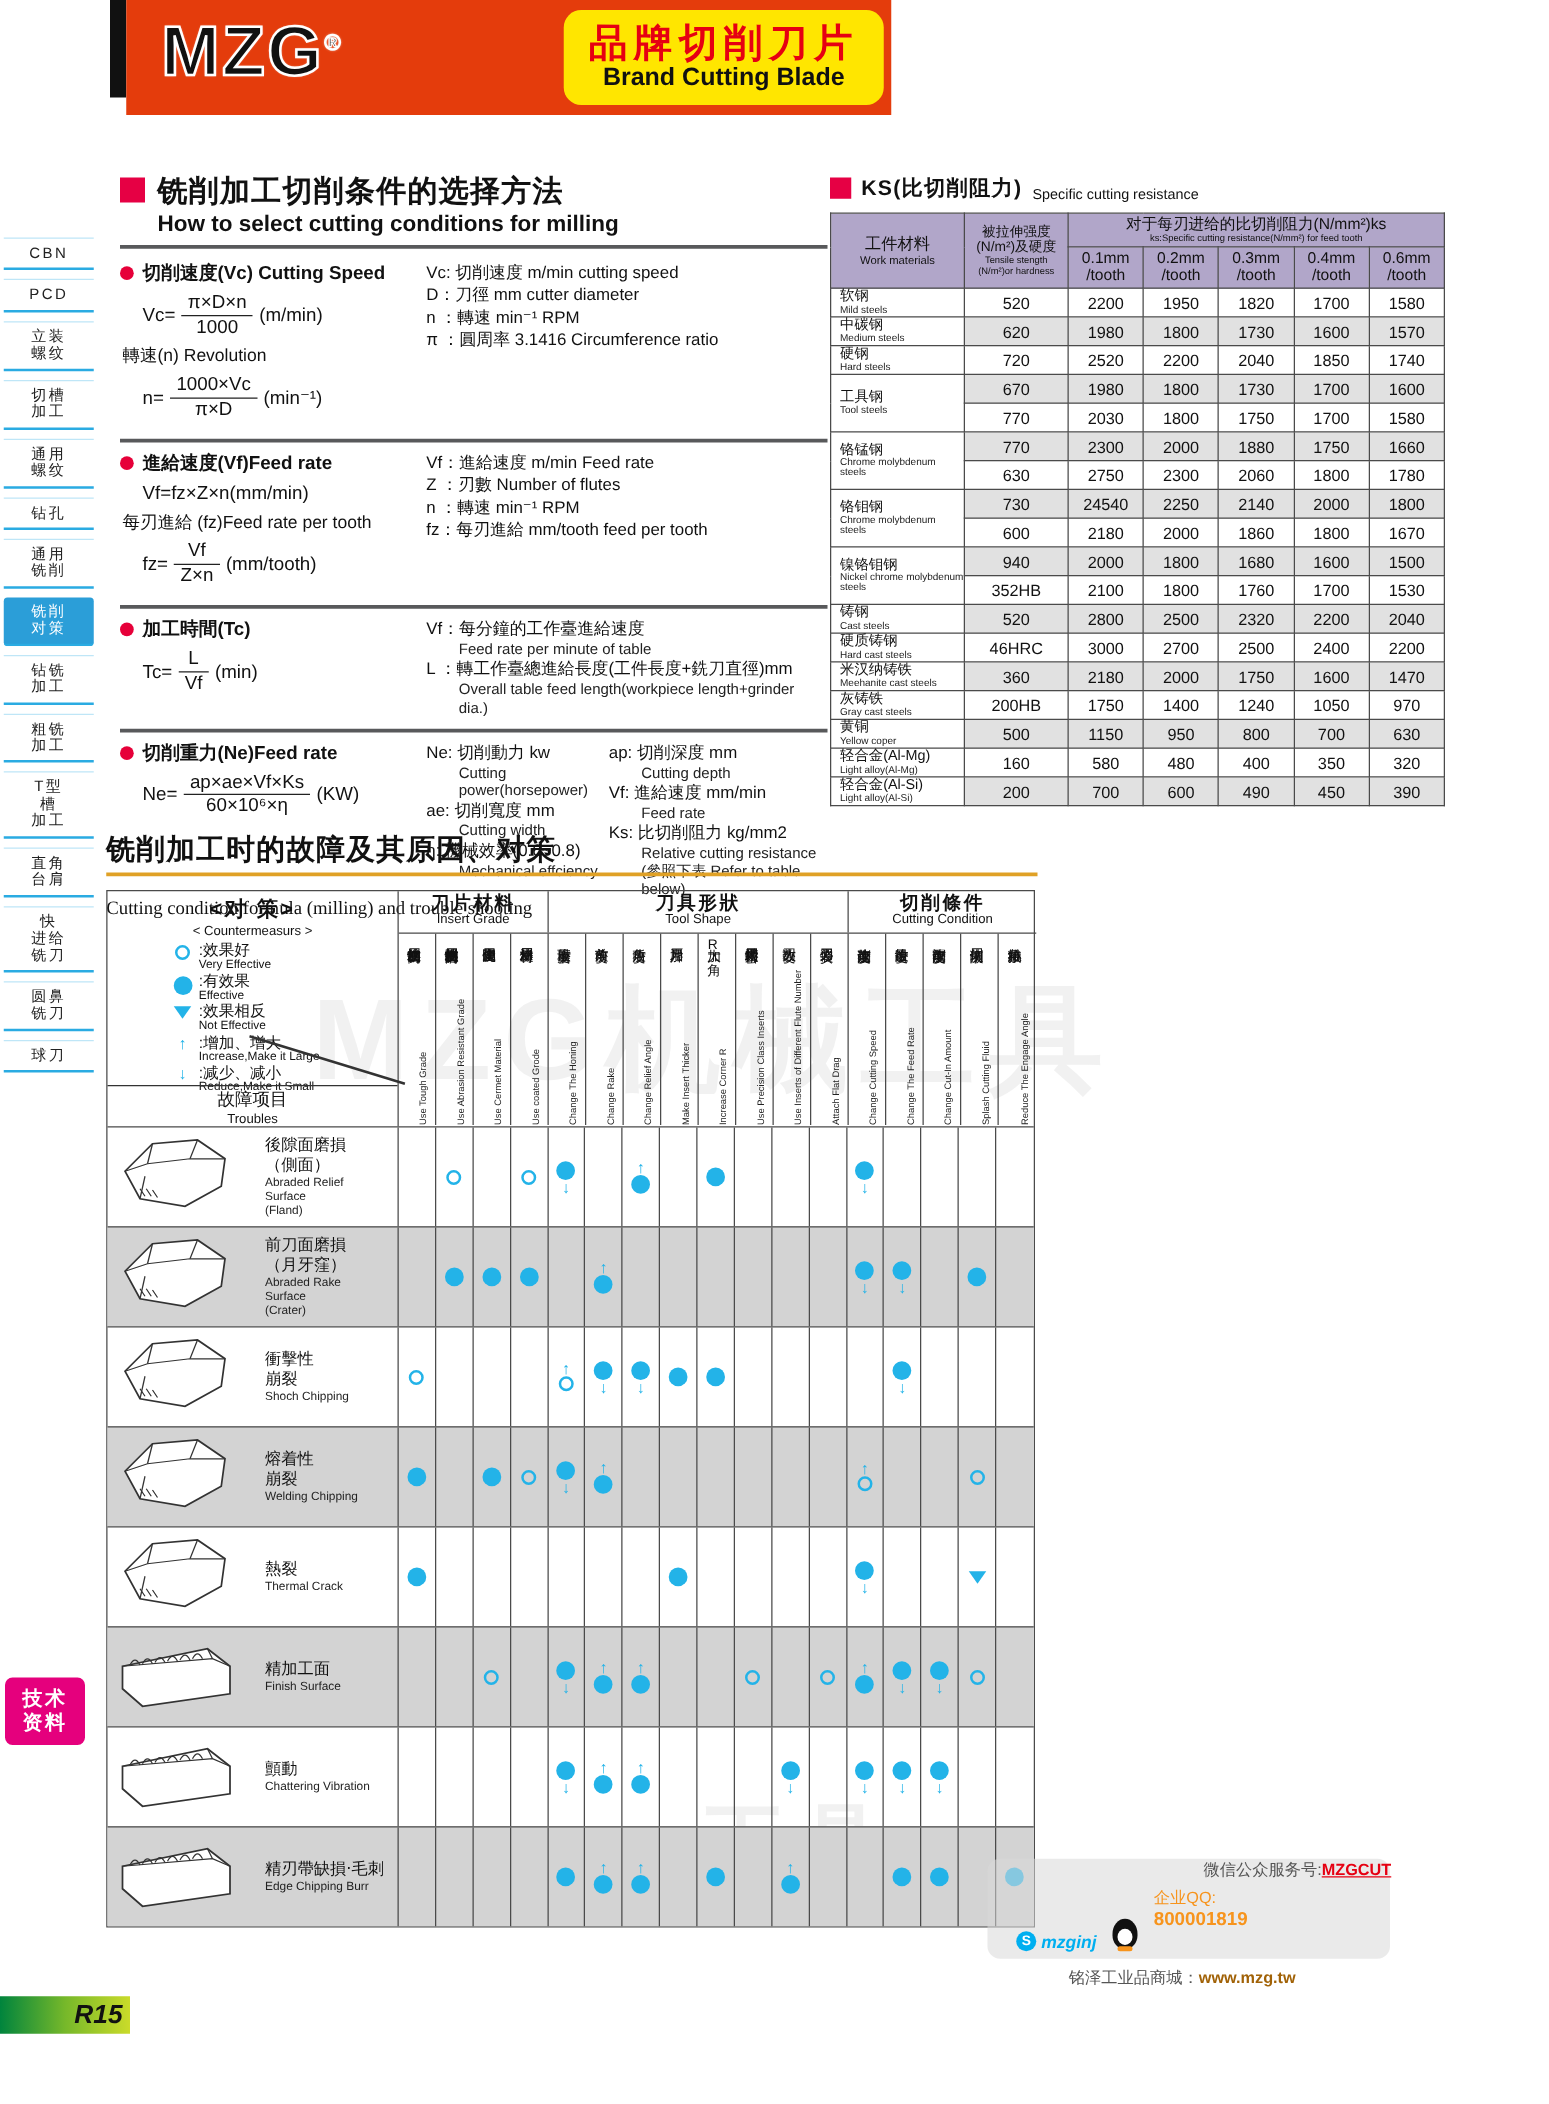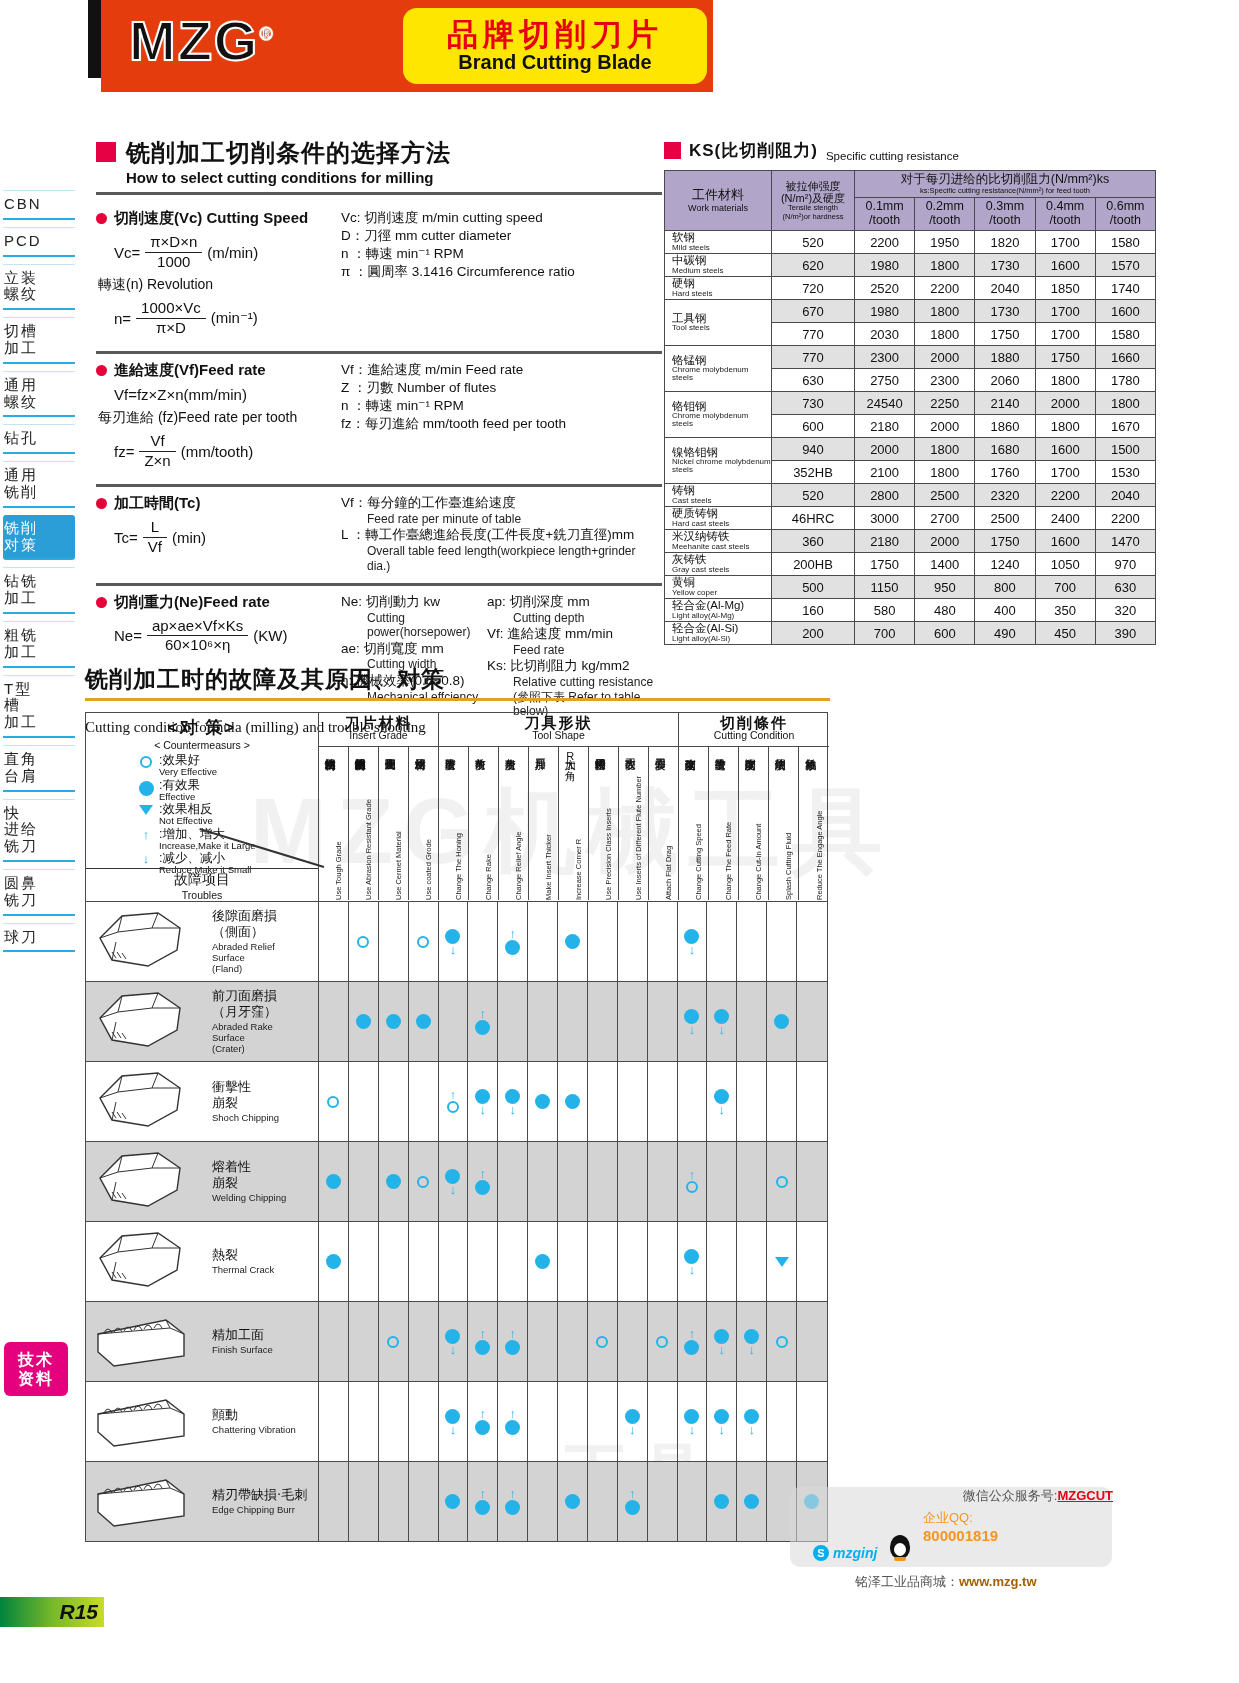--- a/index.html
+++ b/index.html
@@ -5,41 +5,41 @@
   html,body{margin:0;padding:0;background:#fff;}
   body{font-family:"Liberation Sans","DejaVu Sans",sans-serif;color:#111;}
   .page{position:relative;width:1239px;height:1683px;background:#fff;overflow:hidden;}
 
   
   .blackbar{position:absolute;left:88px;top:0;width:13px;height:78px;background:#111;}
   .banner{position:absolute;left:101px;top:0;width:612px;height:92px;background:#e43c0c;}
   .logo{position:absolute;left:28px;top:8px;font-size:56px;font-weight:900;letter-spacing:2px;color:#111;
         -webkit-text-stroke:2px #fff;text-shadow:0 0 2px #fff;}
   .logo sup{font-size:18px;-webkit-text-stroke:1px #fff;}
-  .badge{position:absolute;right:6px;top:8px;width:304px;height:76px;background:#ffe600;border-radius:14px;
+  .badge{position:absolute;right:6px;top:8px;width:256px;height:76px;background:#ffe600;border-radius:14px;
          display:flex;flex-direction:column;align-items:center;justify-content:center;line-height:1.05;}
   .badge .zh{color:#e60012;font-size:31px;font-weight:900;letter-spacing:5px;}
   .badge .en{color:#111;font-size:20px;font-weight:800;}
 
   
   .sidebar{position:absolute;left:3px;top:190px;width:72px;}
   .sb-item{background:#fff;border-bottom:2px solid #2aabe2;border-top:1px solid #bfe6f7;margin-bottom:7px;
-           padding:5px 1px;font-size:15px;letter-spacing:2px;white-space:pre-line;line-height:1.12;color:#222;}
+           padding:5px 1px;text-align:center;font-size:12px;letter-spacing:2px;white-space:pre-line;line-height:1.12;color:#222;}
   .sb-item.active{background:#2b9ed8;color:#fff;border-radius:3px;border-top:none;}
   .tech{position:absolute;left:4px;top:1342px;width:64px;padding:8px 0;background:#e5007d;color:#fff;border-radius:6px;
         text-align:center;font-size:16px;font-weight:bold;letter-spacing:2px;white-space:pre-line;line-height:1.2;}
   .pagebar{position:absolute;left:0;top:1597px;width:104px;height:30px;background:linear-gradient(90deg,#00843d,#76b82a,#cadb2a);
            display:flex;align-items:center;justify-content:flex-end;}
   .pagebar span{font-size:21px;font-weight:900;font-style:italic;color:#111;padding-right:6px;}
 
   
   .sec1{position:absolute;left:96px;top:137px;width:566px;border-bottom:3px solid #58595b;padding-bottom:6px;}
   .sec1 .sq{position:absolute;left:0;top:5px;width:20px;height:20px;background:#e60044;}
   .sec1 .zh{margin-left:30px;font-size:24px;font-weight:900;letter-spacing:1px;}
-  .sec1 .en{margin-left:30px;font-size:15px;font-weight:800;}
+  .sec1 .en{margin-left:30px;font-size:18px;font-weight:800;}
 
   
   .formulas{position:absolute;left:96px;top:202px;width:566px;}
   .fx-block{border-bottom:3px solid #58595b;padding:7px 0 9px 0;display:flex;}
   .fx-block:last-child{border-bottom:none;}
   .fx-left{width:245px;flex:0 0 auto;}
   .fx-right{flex:1;}
   .fx-right2{flex:0 0 175px;}
   .fx-title{font-size:15px;margin-bottom:6px;display:flex;align-items:center;gap:7px;font-weight:bold;}
   .dot{width:11px;height:11px;border-radius:50%;background:#e60039;flex:0 0 auto;}

